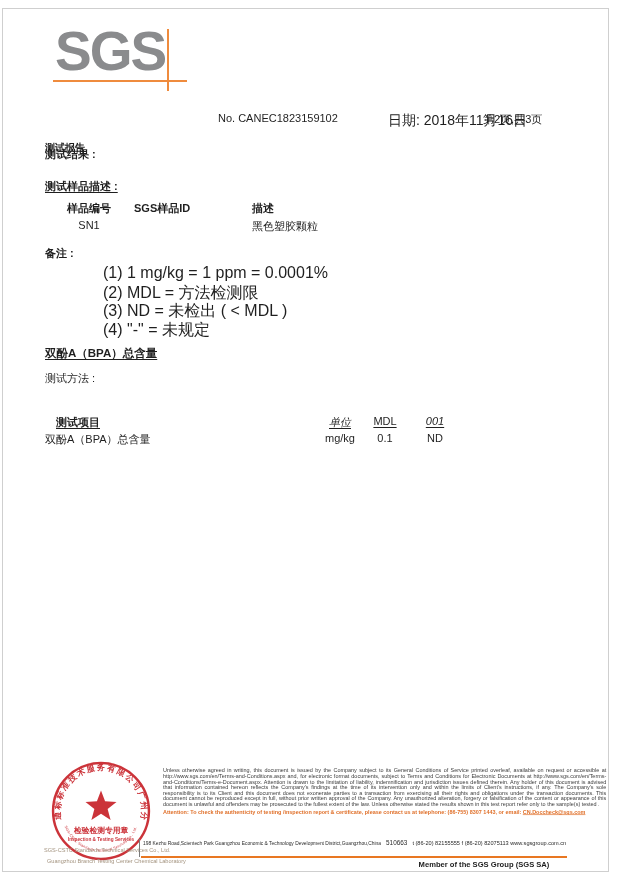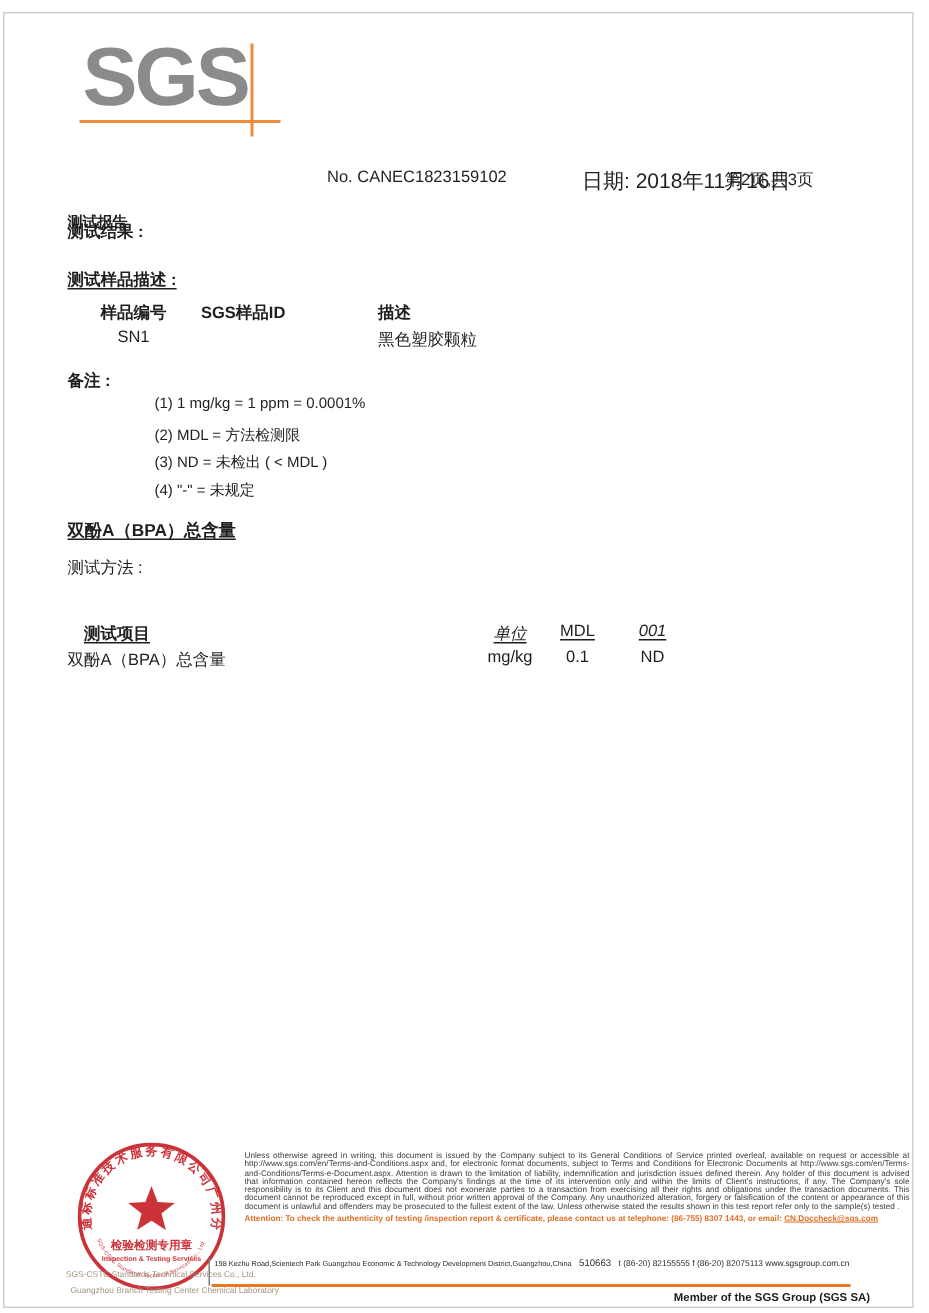--- a/index.html
+++ b/index.html
@@ -29,21 +29,21 @@
   #results-label { left:45px; top:147px; }
   #sample-heading { left:45px; top:179px; }
 
   .st-c1 { left:58px; width:62px; text-align:center; }
   .st-c2 { left:134px; width:94px; }
   .st-c3 { left:252px; }
   .st-head { top:201px; }
   .st-row { top:219px; }
 
   #notes-label { left:45px; top:246px; }
-  .note { left:103px; font-size:10px; }
+  .note { left:103px; font-size:16px; }
 
   #bpa-heading { left:45px; top:346px; font-size:11.5px; }
   #method-label { left:45px; top:371px; }
   #method-text { left:103px; top:368px; width:468px; font-size:11px; line-height:19.5px; }
 
   .rt-c1h { left:56px; }
   .rt-c1 { left:45px; }
   .rt-c2 { left:318px; width:44px; text-align:center; }
   .rt-c3 { left:366px; width:38px; text-align:center; }
   .rt-c4 { left:416px; width:38px; text-align:center; }
@@ -64,21 +64,21 @@
   #addr-line1 { left:143px; top:839px; display:flex; gap:5px; align-items:baseline; white-space:nowrap; }
   #addr-line1 .a-en { font-size:4.9px; color:#2a2a2a; }
   #addr-line1 .a-zip { font-size:6.4px; color:#2a2a2a; }
   #addr-line1 .a-contact { font-size:5.6px; color:#2a2a2a; }
   #addr-line2 { left:143px; top:846px; display:flex; gap:10px; align-items:baseline; white-space:nowrap; }
   #addr-line2 .a-cn { font-size:7.6px; color:#1c1c1c; }
   #addr-line2 .a-zip { font-size:6.4px; color:#1c1c1c; }
   #addr-line2 .a-contact { font-size:5.6px; color:#2a2a2a; }
 
   #orange-rule { left:141px; top:856px; width:426px; height:2px; background:#e87722; }
-  #member-line { left:388px; top:860px; width:192px; text-align:right;
+  #member-line { left:388px; top:860px; width:192px; text-align:center;
     font-size:7.6px; font-weight:bold; color:#1d1d1d; }
 
   #stamp { left:50px; top:760px; width:102px; height:102px; opacity:0.93; }
 </style>
 </head>
 <body>
 
 <div id="page">
   <div id="frame" class="abs"></div>
 

